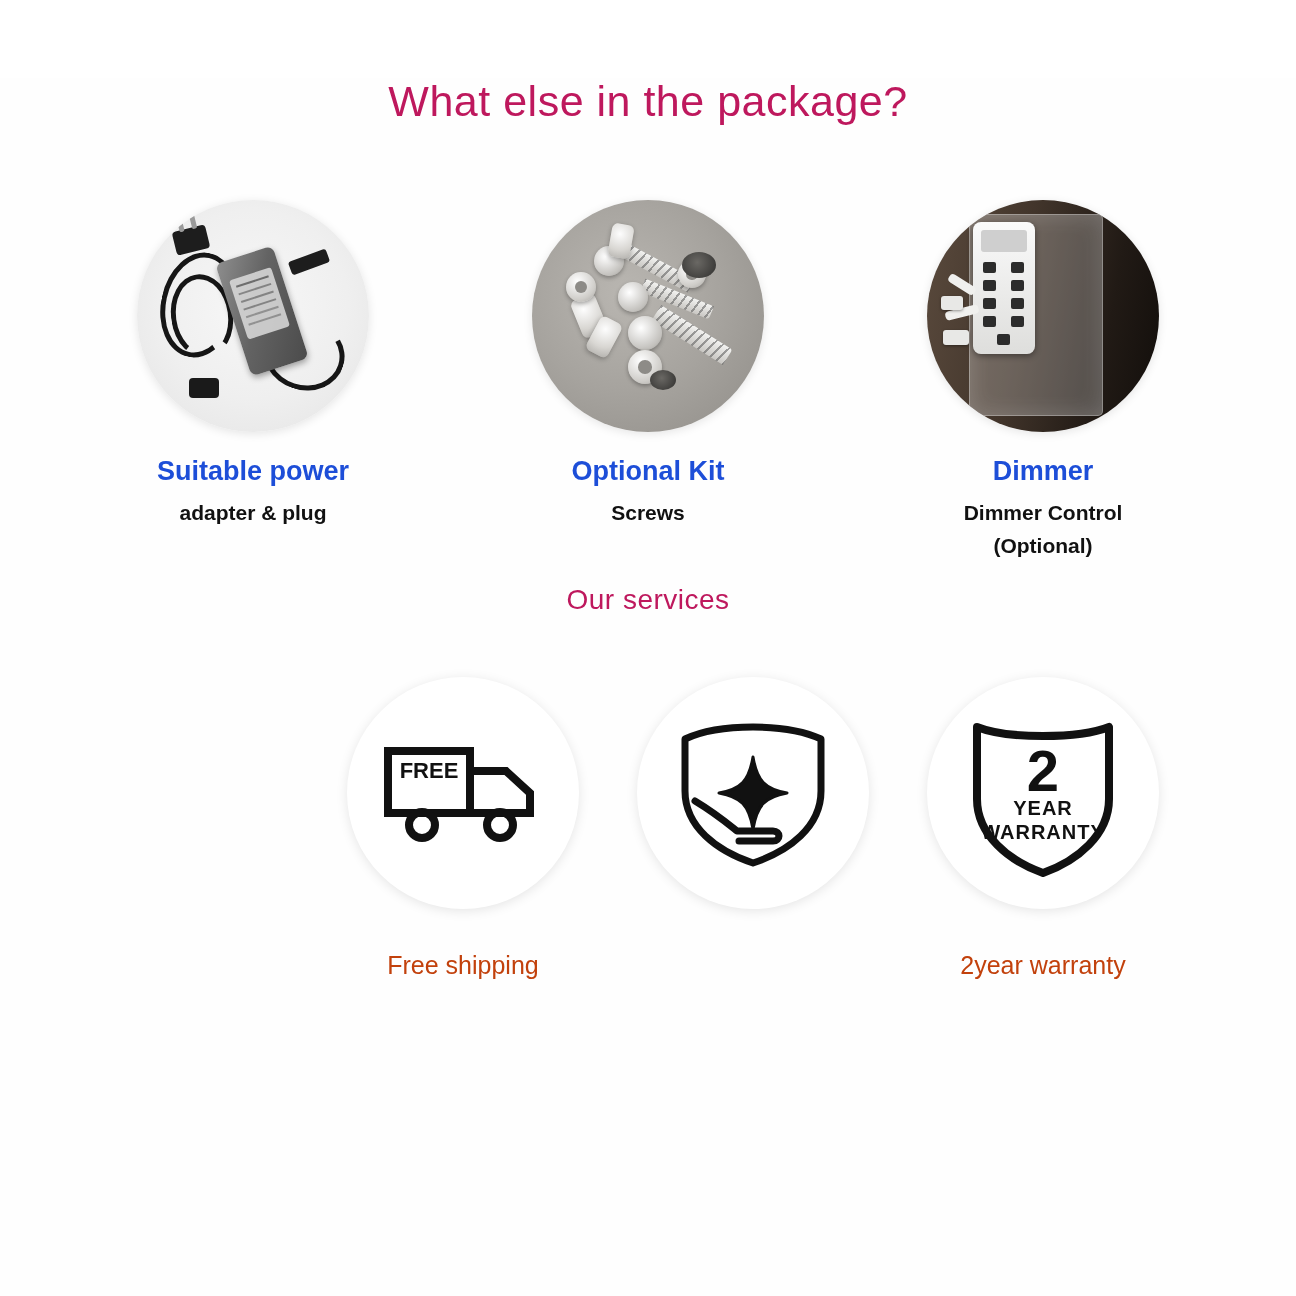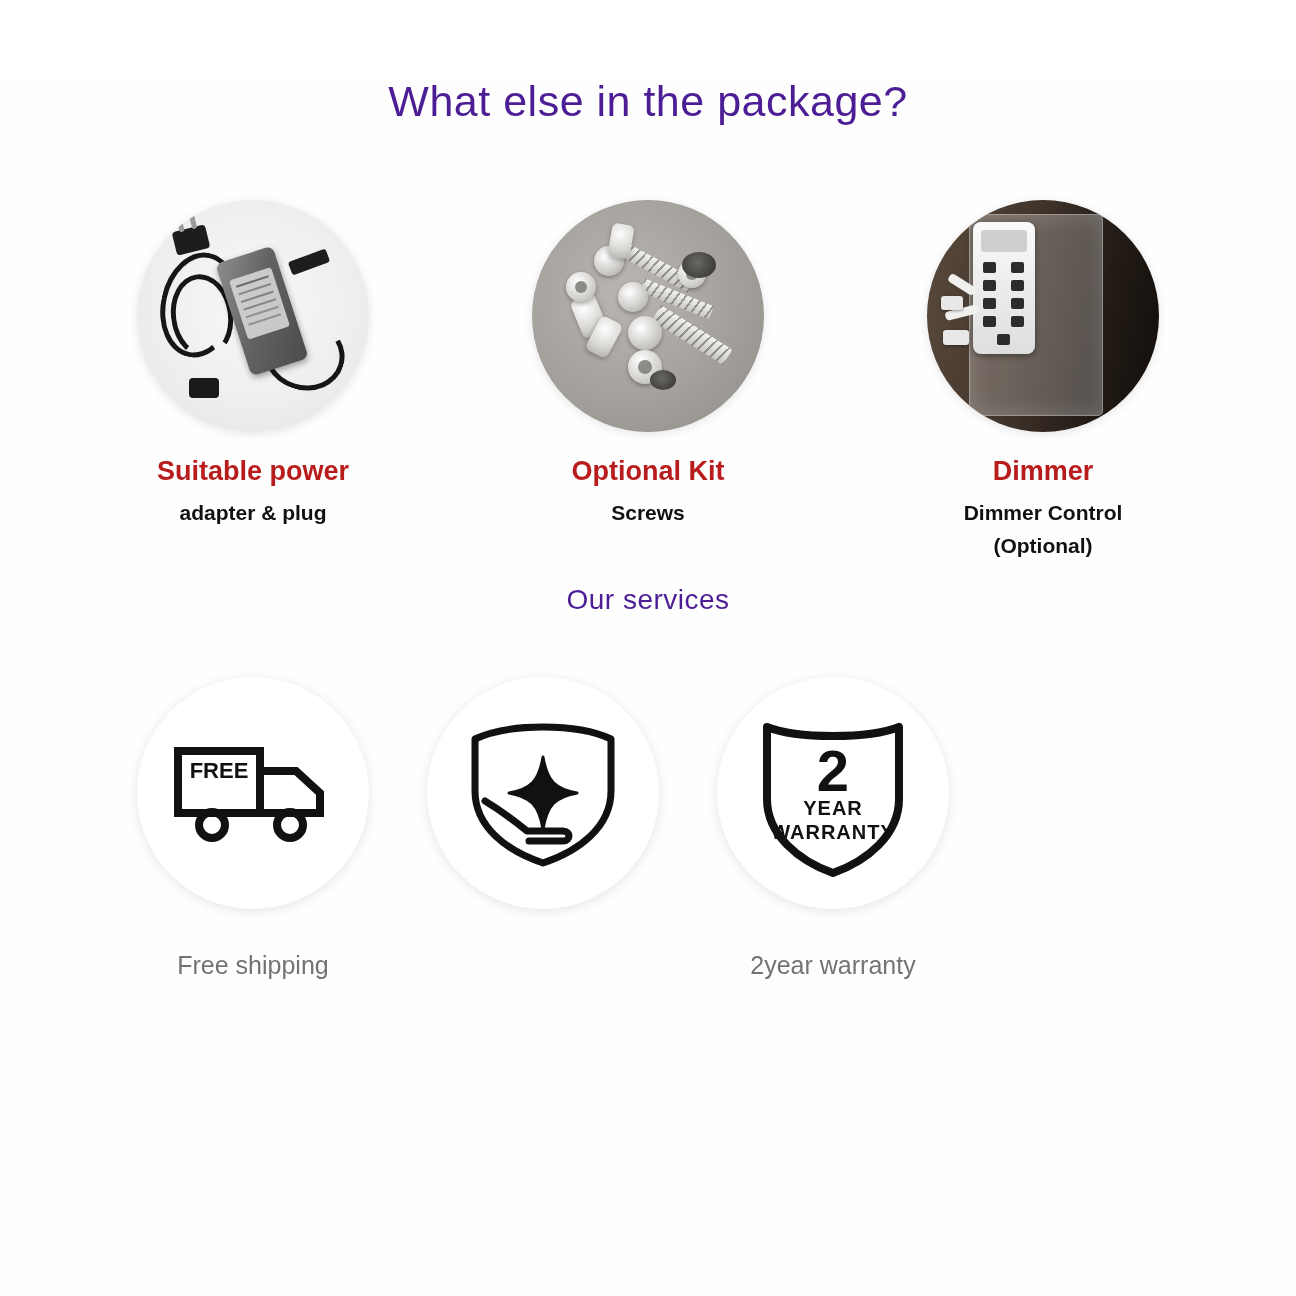--- a/index.html
+++ b/index.html
@@ -18,21 +18,21 @@
     width: 1296px;
     height: 1296px;
     position: relative;
     background: #fefefe;
   }
 
   
   .heading {
     text-align: center;
     font-weight: 400;
-    color: #4c1d95;
+    color: #be185d;
     letter-spacing: 0.5px;
   }
   #package-heading {
     font-size: 43px;
     margin-top: 78px;
     line-height: 1.1;
   }
   #services-heading {
     font-size: 28px;
     line-height: 1.1;
@@ -56,21 +56,21 @@
     height: 232px;
     border-radius: 50%;
     overflow: hidden;
     position: relative;
     box-shadow: 0 2px 10px rgba(0,0,0,0.10);
     background: #e9e9e9;
   }
   .pkg-title {
     font-size: 27px;
     font-weight: bold;
-    color: #b91c1c;
+    color: #1d4ed8;
     margin-top: 24px;
     text-align: center;
   }
   .pkg-sub {
     font-size: 21px;
     font-weight: bold;
     color: #111;
     margin-top: 10px;
     text-align: center;
     line-height: 1.55;
@@ -203,21 +203,21 @@
   .wire-w {
     position:absolute; background:#f0f0ee; border-radius:4px;
   }
   .conn {
     position:absolute; background:#e8e8e6; border-radius:3px; box-shadow:0 1px 3px rgba(0,0,0,.4);
   }
 
   
   .services-row {
     display: flex;
-    justify-content: flex-start;
+    justify-content: flex-end;
     padding: 38px 108px 0 108px;
     box-sizing: border-box;
   }
   .service-item {
     width: 290px;
     display: flex;
     flex-direction: column;
     align-items: center;
   }
   .icon-circle {
@@ -225,21 +225,21 @@
     height: 232px;
     border-radius: 50%;
     background: #ffffff;
     box-shadow: 0 2px 12px rgba(0,0,0,0.10);
     display: flex;
     align-items: center;
     justify-content: center;
   }
   .svc-label {
     font-size: 25px;
-    color: #737373;
+    color: #c2410c;
     margin-top: 42px;
     text-align: center;
     font-weight: 400;
   }
 </style>
 </head>
 <body>
 
 <div class="page">
 

